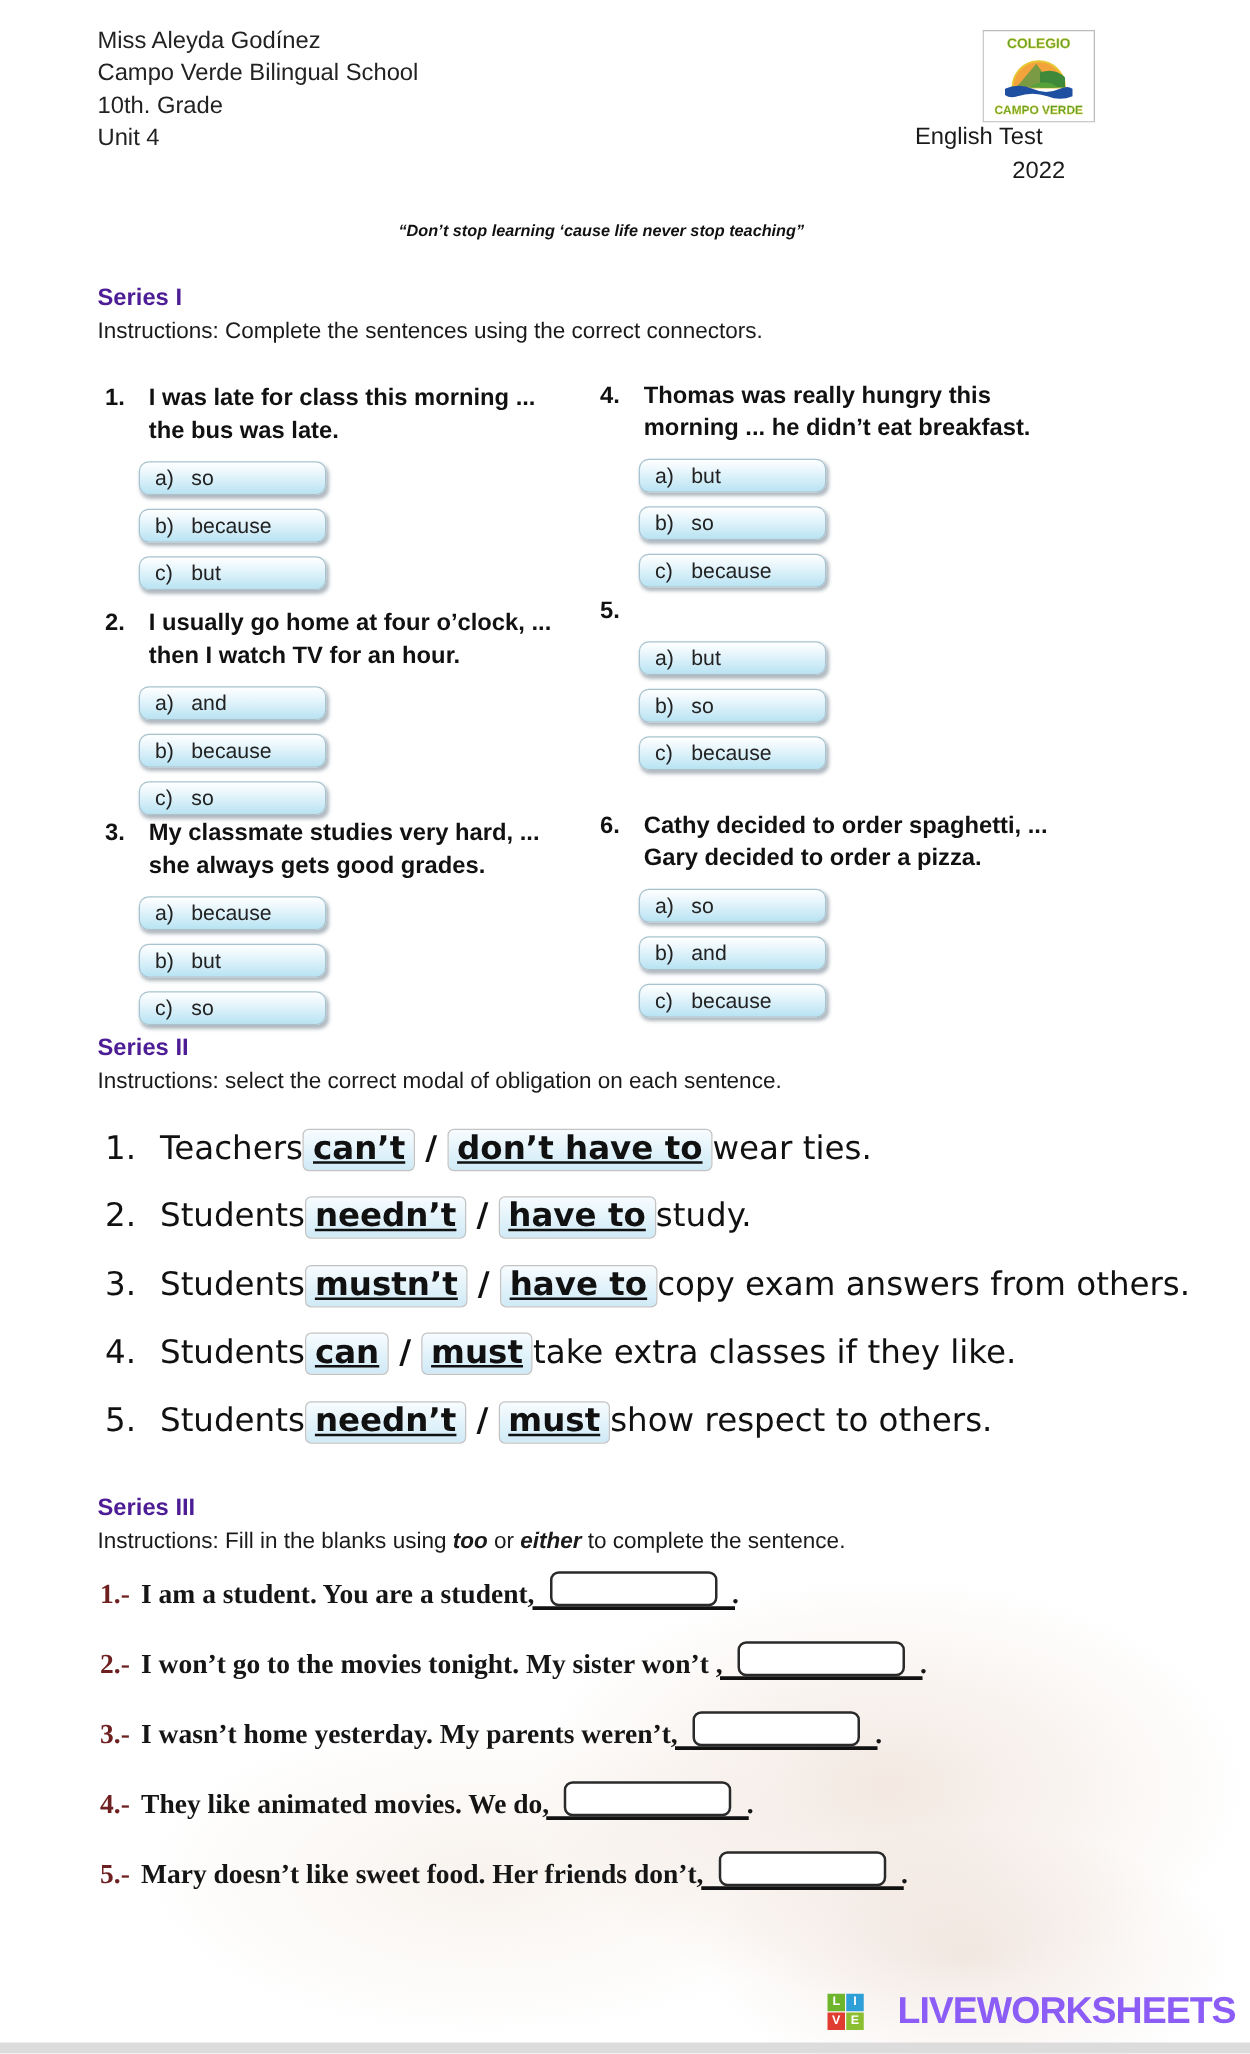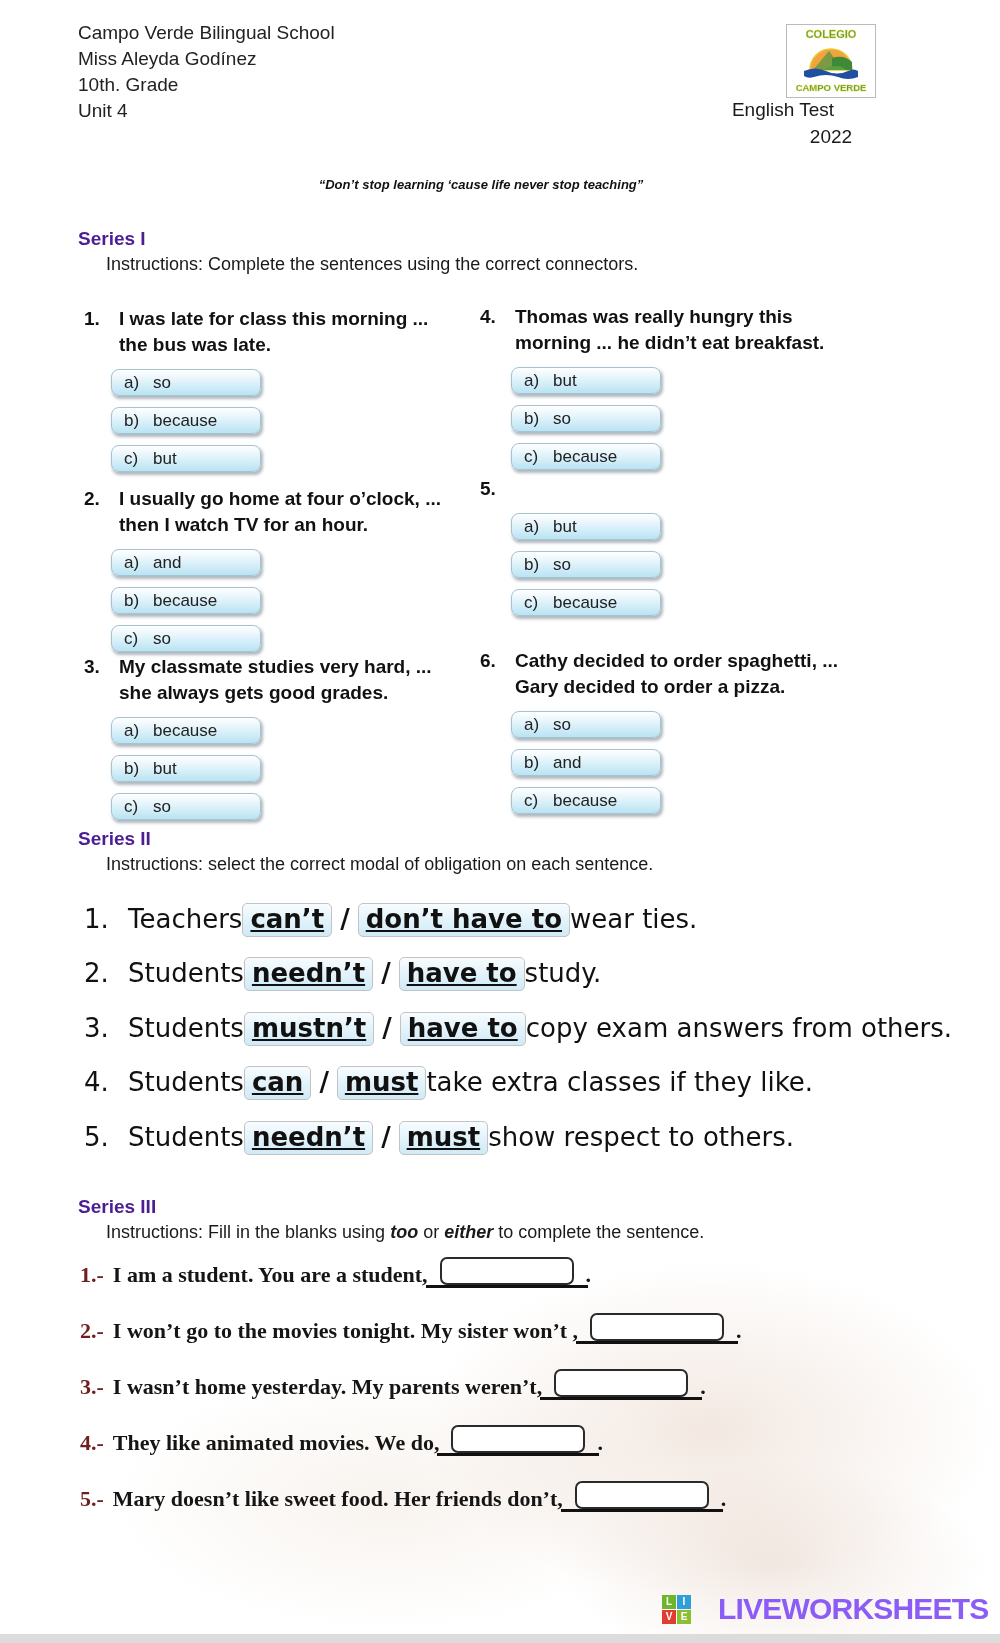--- a/index.html
+++ b/index.html
@@ -11,21 +11,21 @@
   .logo-box{position:absolute;left:786px;top:24px;width:90px;height:74px;}
   .test-title{position:absolute;left:690px;top:99px;width:186px;text-align:center;font-size:19px;}
   .year{position:absolute;left:786px;top:126px;width:90px;text-align:center;font-size:19px;}
 
   
   .quote{position:absolute;left:0;top:177px;width:962px;text-align:center;
          font-size:13px;font-weight:bold;font-style:italic;color:#111;}
 
   
   .sec-title{position:absolute;left:78px;font-size:19px;font-weight:bold;color:#4c1d95;}
-  .sec-instr{position:absolute;left:78px;font-size:18px;color:#1a1a1a;margin-left:28px;}
+  .sec-instr{position:absolute;left:78px;font-size:18px;color:#1a1a1a;}
 
   
   .question{position:absolute;}
   .q-line{display:flex;gap:15px;font-weight:bold;font-size:19px;line-height:26px;color:#111;}
   .q-num{min-width:20px;}
   .q-text{flex:1;}
   .options{margin-top:11px;margin-left:27px;display:flex;flex-direction:column;gap:11px;}
   .opt-btn{width:150px;height:27px;border:1px solid #a7c3cf;border-radius:8px;
            background:linear-gradient(#ffffff 0%,#e8f6fc 35%,#b9e3f3 100%);
            box-shadow:1.5px 2.5px 3px rgba(80,100,115,.45);
@@ -65,22 +65,22 @@
   .ghost3{left:560px;top:1460px;width:430px;height:210px;
           background:radial-gradient(ellipse at center,rgba(190,140,110,.18),rgba(190,140,110,0) 70%);}
   .bottom-strip{position:absolute;left:0;bottom:0;width:100%;height:9px;background:#dcdcdc;}
 </style>
 </head>
 <body>
 
 <div class="page">
 
   <div class="header-left">
+    <div>Miss Aleyda Godínez</div>
     <div>Campo Verde Bilingual School</div>
-    <div>Miss Aleyda Godínez</div>
     <div>10th. Grade</div>
     <div>Unit 4</div>
   </div>
 
   <div class="logo-box">
     <svg width="90" height="74" viewBox="0 0 90 74">
       <rect x="0.5" y="0.5" width="89" height="73" fill="#ffffff" stroke="#bbbbbb"></rect>
       <text x="45" y="14" text-anchor="middle" font-size="11" font-weight="bold" fill="#5a9e2f" stroke="#e3d33a" stroke-width="0.35">COLEGIO</text>
       <path d="M24,46 A21,21 0 0 1 66,46 Z" fill="#f2a33c" stroke="#e8c832" stroke-width="1.5"></path>
       <path d="M27,46 L43,27 L57,46 Z" fill="#7a9a43"></path>

